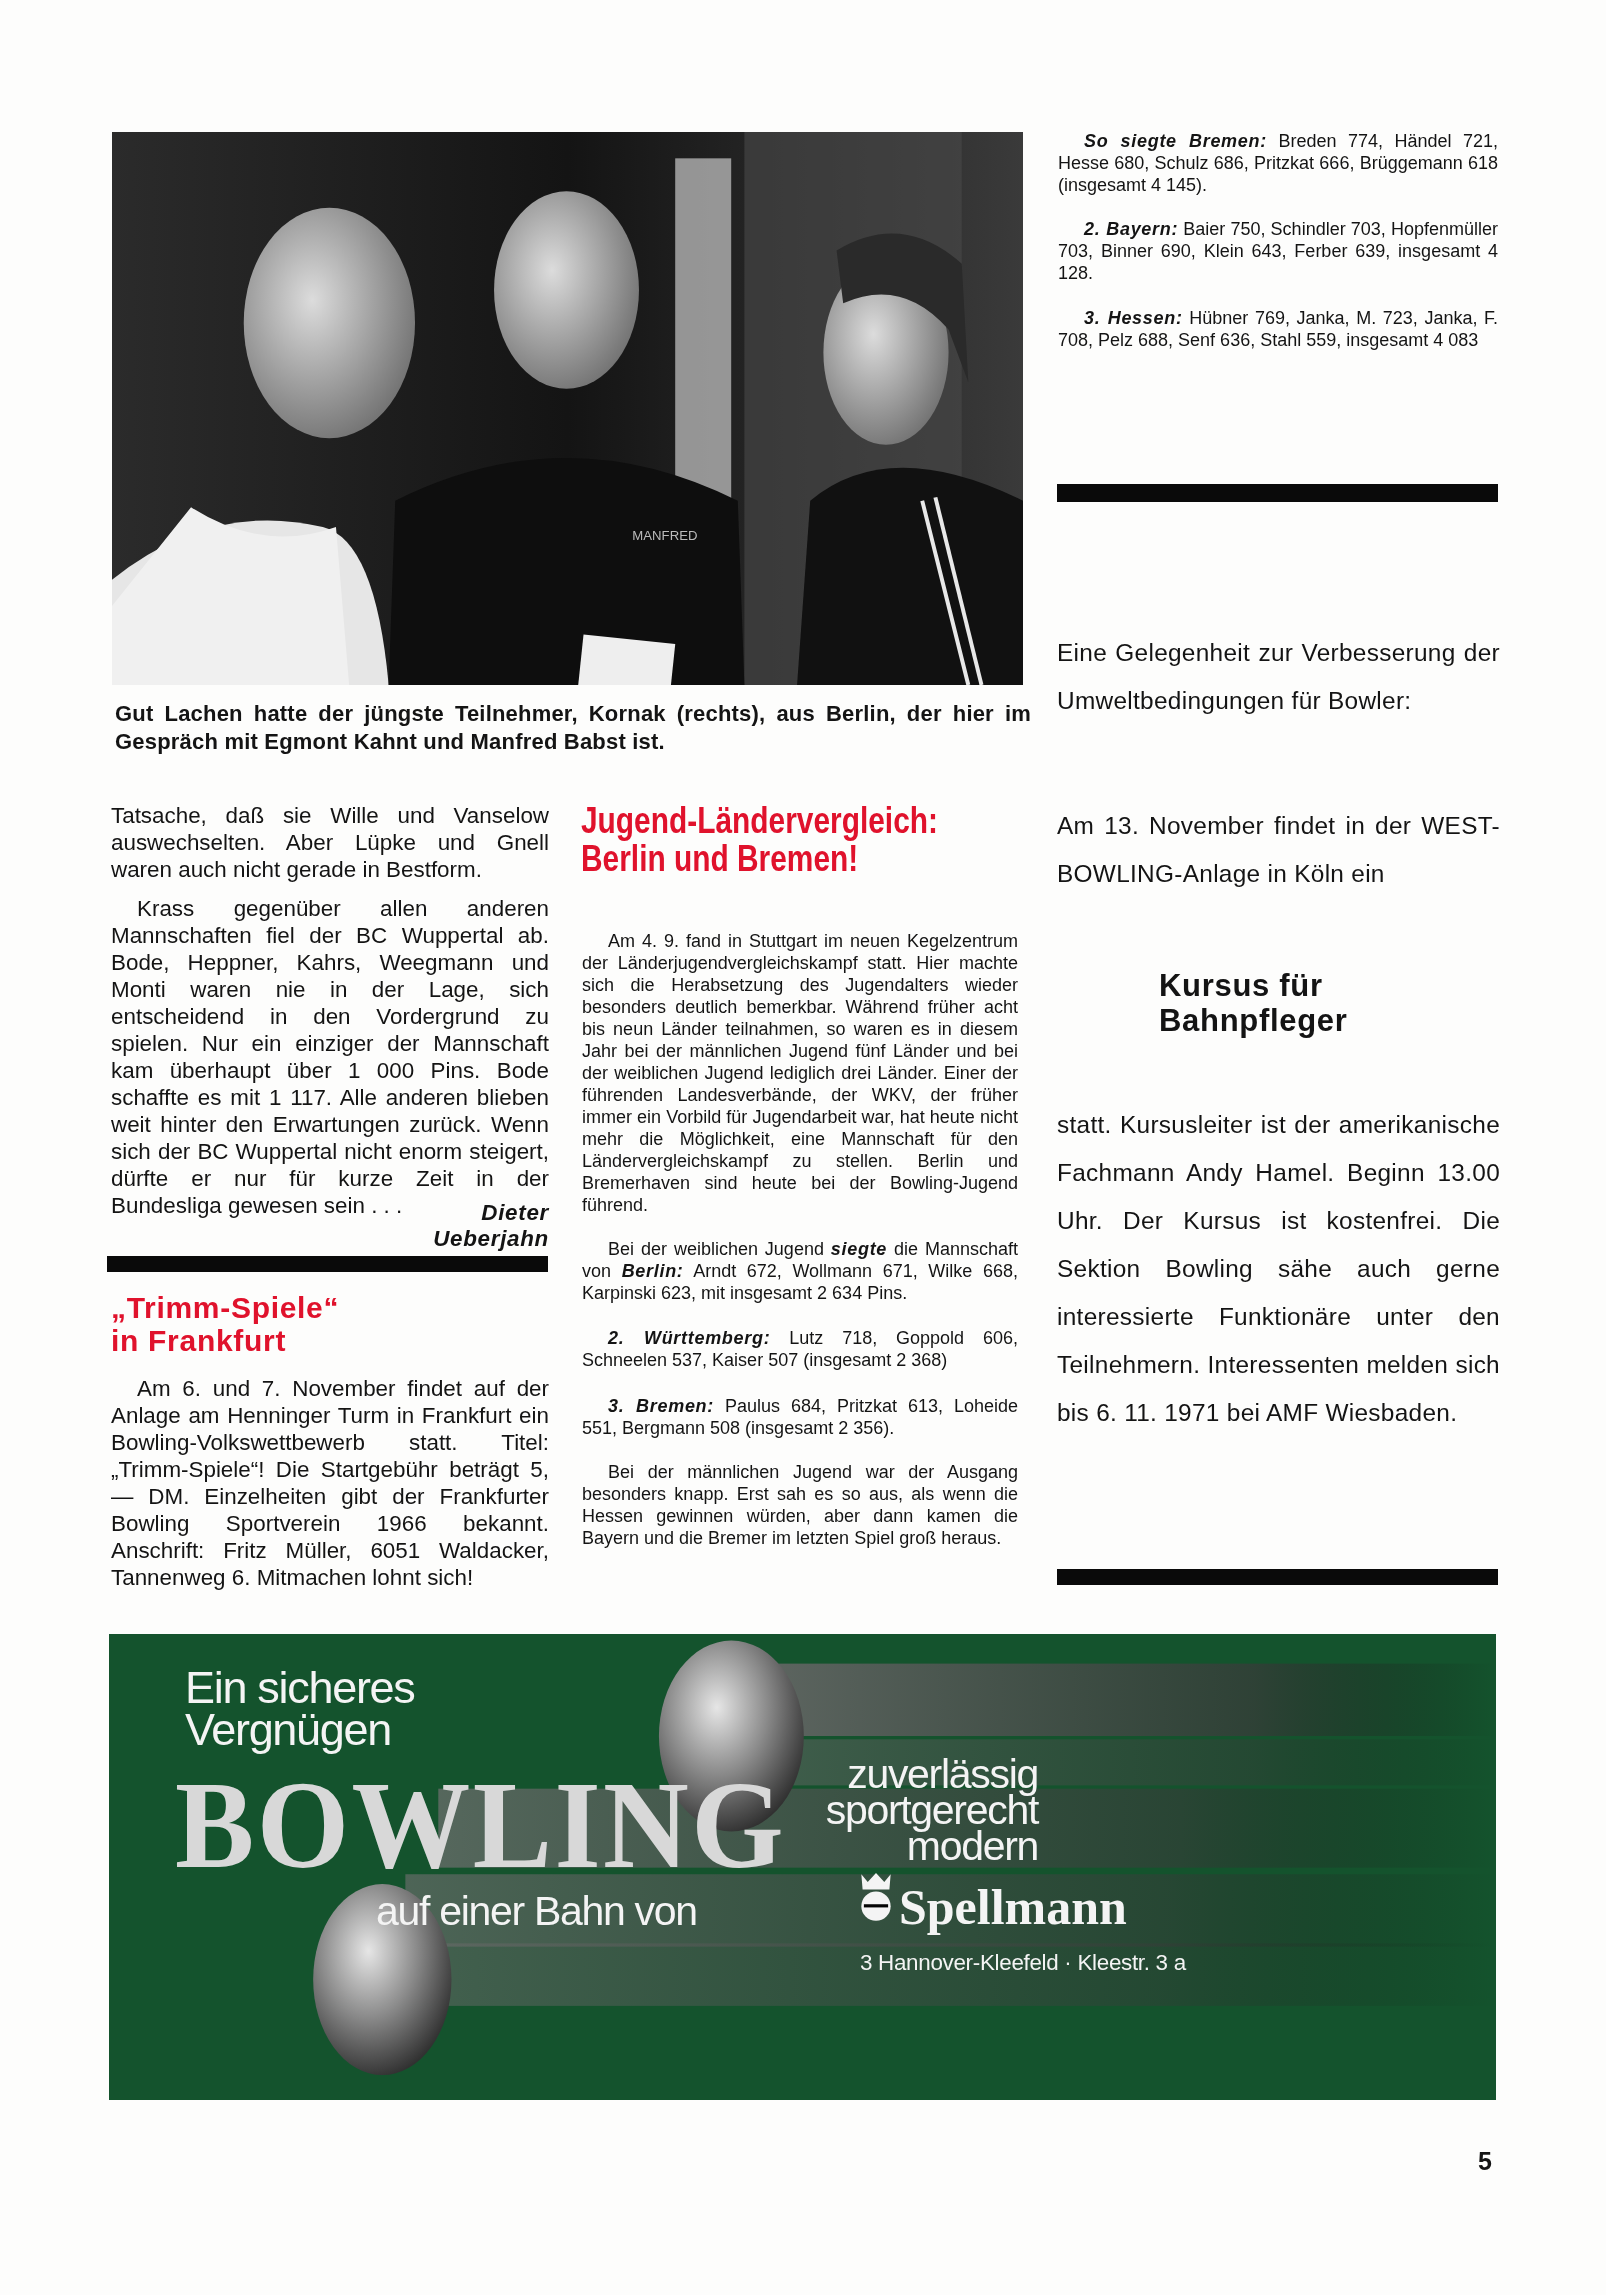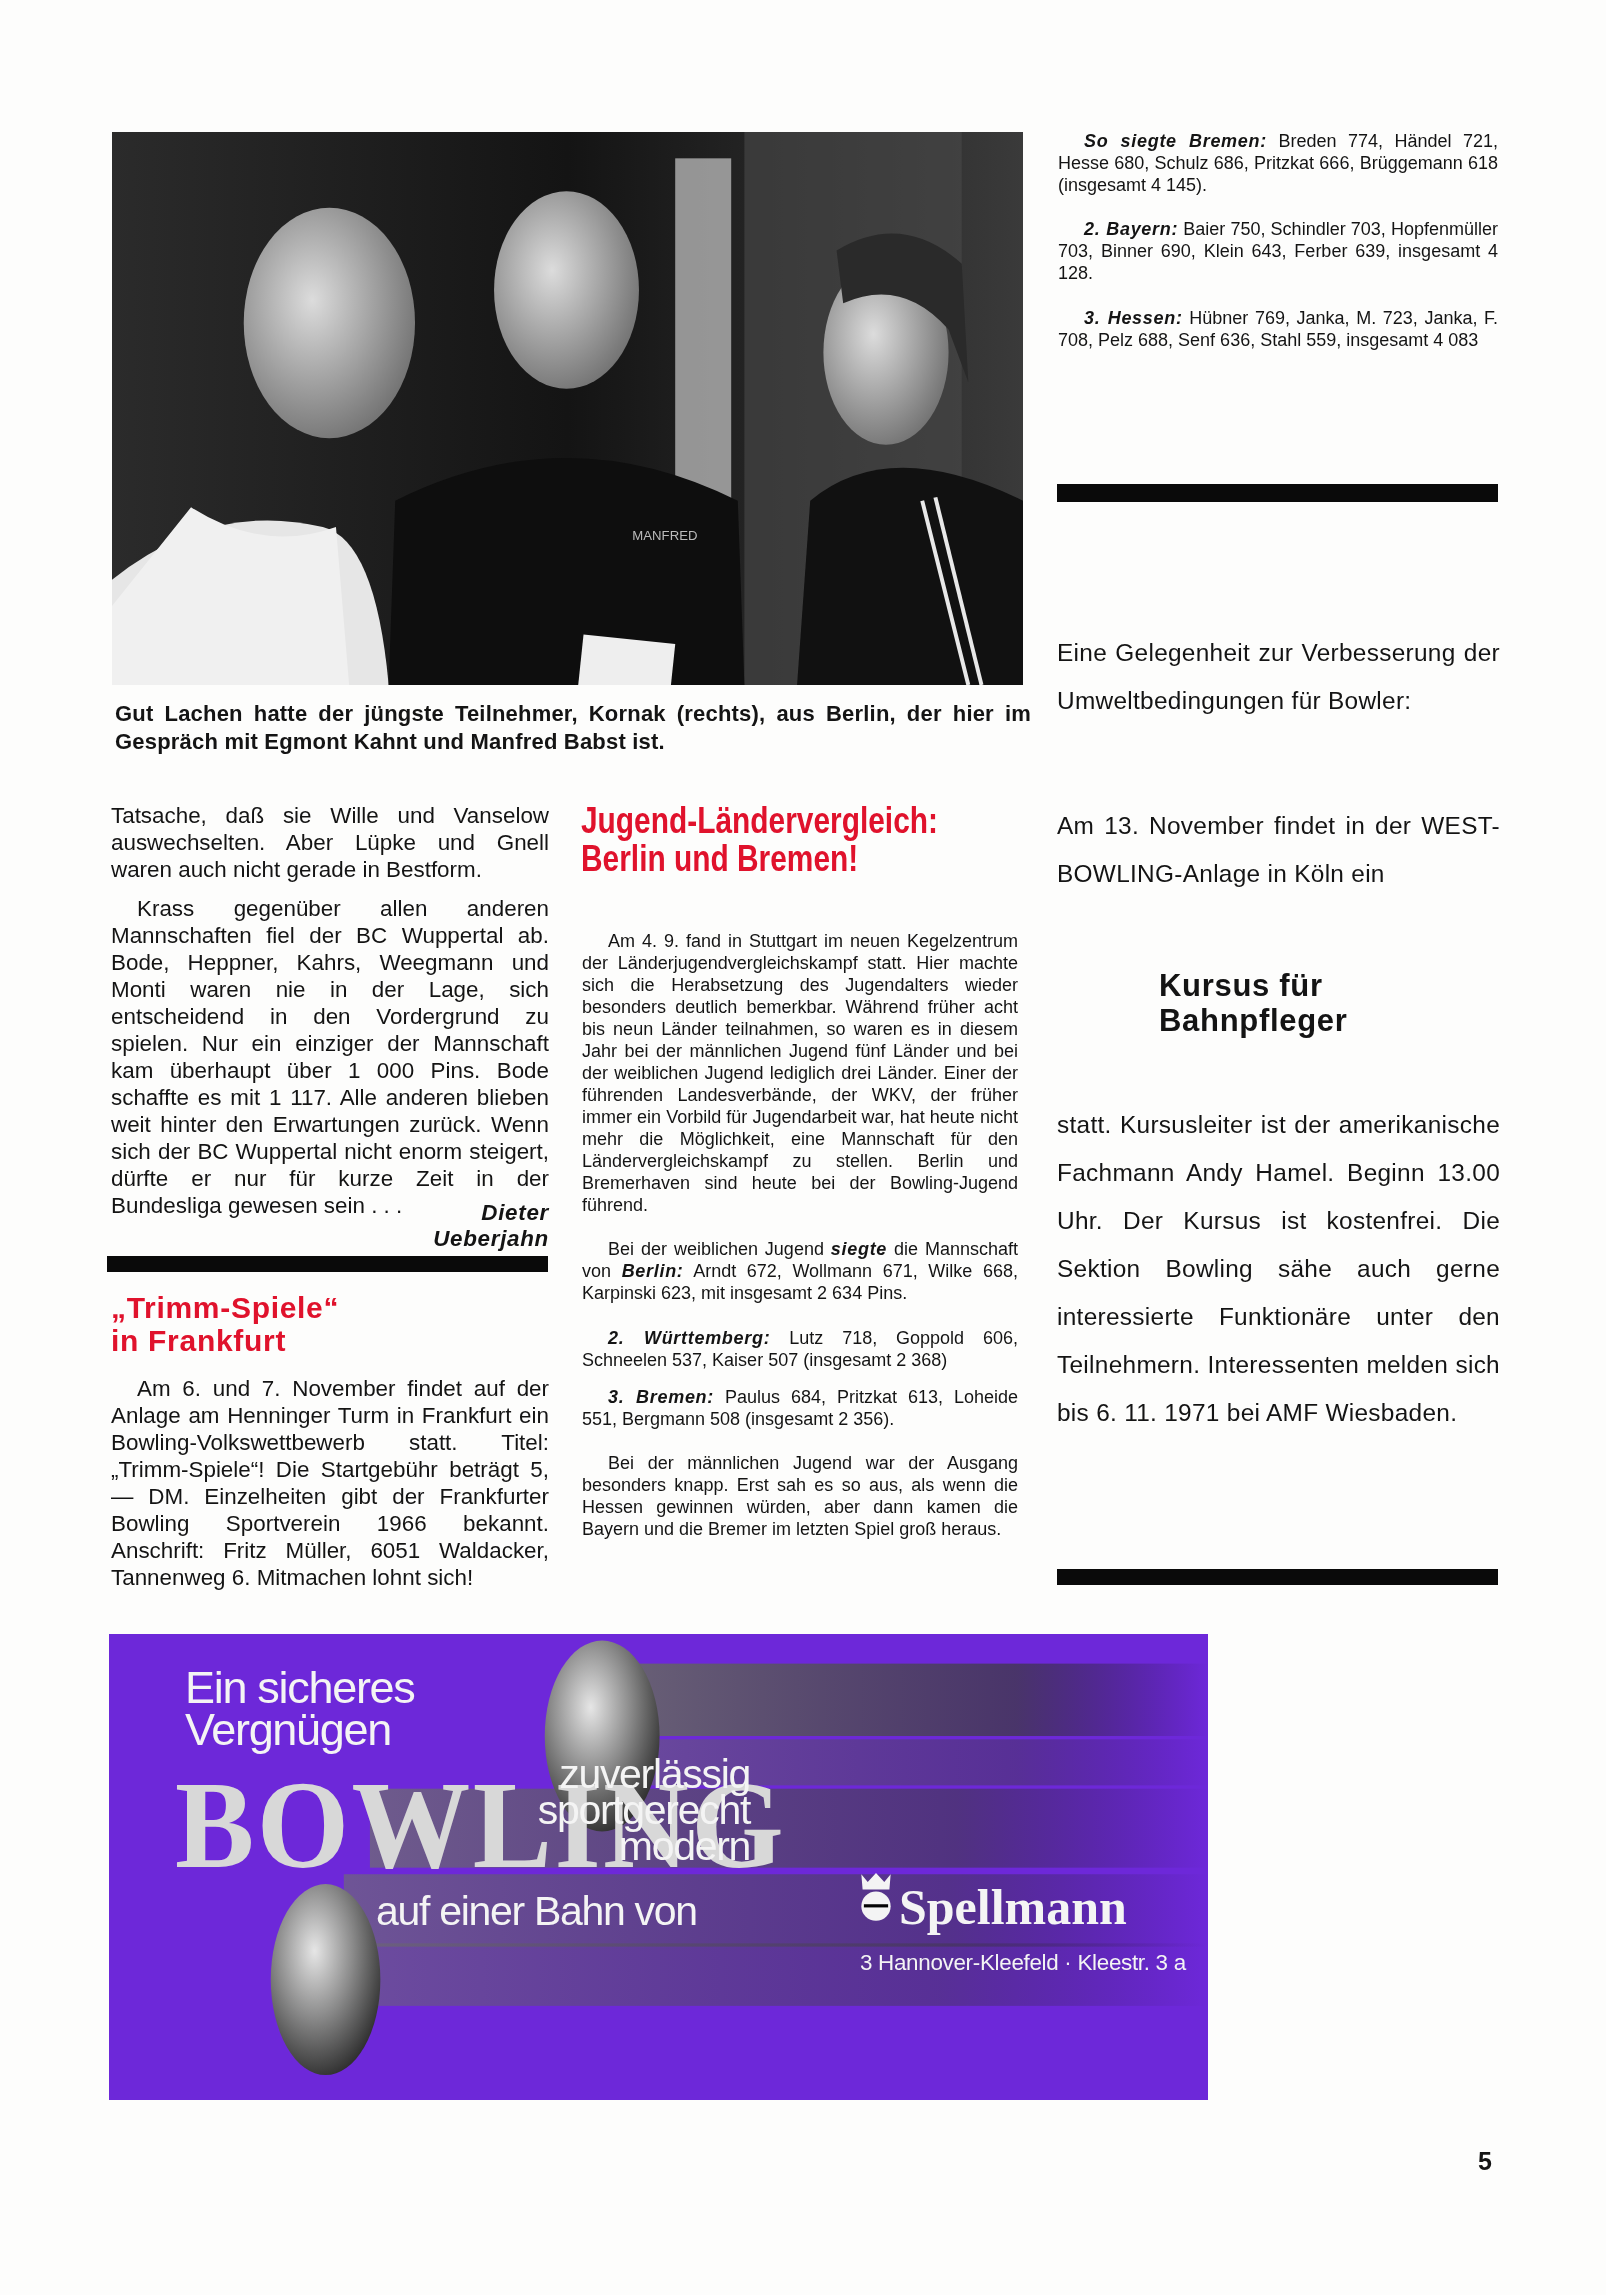--- a/index.html
+++ b/index.html
@@ -19,21 +19,21 @@
   .body-lg { font-size: 24.4px; line-height: 48px; text-align: justify; letter-spacing: 0.3px; }
   .indent { text-indent: 26px; }
   .p { margin: 0; }
   .b { font-weight: bold; letter-spacing: 0.7px; font-style: italic; }
 
   .bar { background: #0a0a0a; }
 
   .red { color: #e0122c; font-weight: bold; }
 
   
-  #ad { left: 109px; top: 1634px; width: 1099px; height: 466px; background: #6d28d9; overflow: hidden; }
+  #ad { left: 109px; top: 1634px; width: 1387px; height: 466px; background: #14532d; overflow: hidden; }
   #ad svg { position: absolute; left: 0; top: 0; width: 100%; height: 100%; }
   .ad-text { position: absolute; color: #f4f4f4; font-family: "Liberation Sans", sans-serif; letter-spacing: -1.3px; }
   .pagenum { font-weight: bold; font-size: 25px; }
 </style>
 </head>
 <body>
 
 <div id="photo" class="abs">
   <svg viewBox="0 0 1383 840" preserveAspectRatio="none">
     <defs>
@@ -109,21 +109,21 @@
 <div class="abs body-md indent" style="left:111px; top:1375px; width:438px;">Am 6. und 7. November findet auf der Anlage am Henninger Turm in Frankfurt ein Bowling-Volkswettbewerb statt. Titel: „Trimm-Spiele“! Die Startgebühr beträgt 5,— DM. Einzelheiten gibt der Frankfurter Bowling Sportverein 1966 bekannt. Anschrift: Fritz Müller, 6051 Waldacker, Tannenweg 6. Mitmachen lohnt sich!</div>
 
 <div class="abs red" style="left:581px; top:802px; font-size:36px; line-height:38px; font-family:'Liberation Sans Narrow','Liberation Sans',sans-serif; transform:scaleX(0.83); transform-origin:left top;">
   <div>Jugend-Ländervergleich:</div>
   <div>Berlin und Bremen!</div>
 </div>
 
 <div class="abs body-sm" style="left:582px; top:930px; width:436px;">
   <p class="p indent" style="margin-bottom:22.4px;">Am 4. 9. fand in Stuttgart im neuen Kegelzentrum der Länderjugendvergleichskampf statt. Hier machte sich die Herabsetzung des Jugendalters wieder besonders deutlich bemerkbar. Während früher acht bis neun Länder teilnahmen, so waren es in diesem Jahr bei der männlichen Jugend fünf Länder und bei der weiblichen Jugend lediglich drei Länder. Einer der führenden Landesverbände, der WKV, der früher immer ein Vorbild für Jugendarbeit war, hat heute nicht mehr die Möglichkeit, eine Mannschaft für den Ländervergleichskampf zu stellen. Berlin und Bremerhaven sind heute bei der Bowling-Jugend führend.</p>
   <p class="p indent" style="margin-bottom:22.4px;"><span>Bei der weiblichen Jugend </span><span class="b">siegte</span><span> die Mannschaft von </span><span class="b">Berlin:</span><span> Arndt 672, Wollmann 671, Wilke 668, Karpinski 623, mit insgesamt 2 634 Pins.</span></p>
-  <p class="p indent" style="margin-bottom:15px;"><span class="b">2. Württemberg:</span><span> Lutz 718, Goppold 606, Schneelen 537, Kaiser 507 (insgesamt 2 368)</span></p>
+  <p class="p indent" style="margin-bottom:24px;"><span class="b">2. Württemberg:</span><span> Lutz 718, Goppold 606, Schneelen 537, Kaiser 507 (insgesamt 2 368)</span></p>
   <p class="p indent" style="margin-bottom:22.4px;"><span class="b">3. Bremen:</span><span> Paulus 684, Pritzkat 613, Loheide 551, Bergmann 508 (insgesamt 2 356).</span></p>
   <p class="p indent">Bei der männlichen Jugend war der Ausgang besonders knapp. Erst sah es so aus, als wenn die Hessen gewinnen würden, aber dann kamen die Bayern und die Bremer im letzten Spiel groß heraus.</p>
 </div>
 
 <div id="ad" class="abs">
   <svg viewBox="0 0 2106 708" preserveAspectRatio="none">
     <defs>
       <linearGradient id="streak" x1="0" y1="0" x2="1" y2="0">
         <stop offset="0" stop-color="#6f6f6f" stop-opacity="0.9"></stop>
         <stop offset="0.7" stop-color="#3a3a3a" stop-opacity="0.7"></stop>

